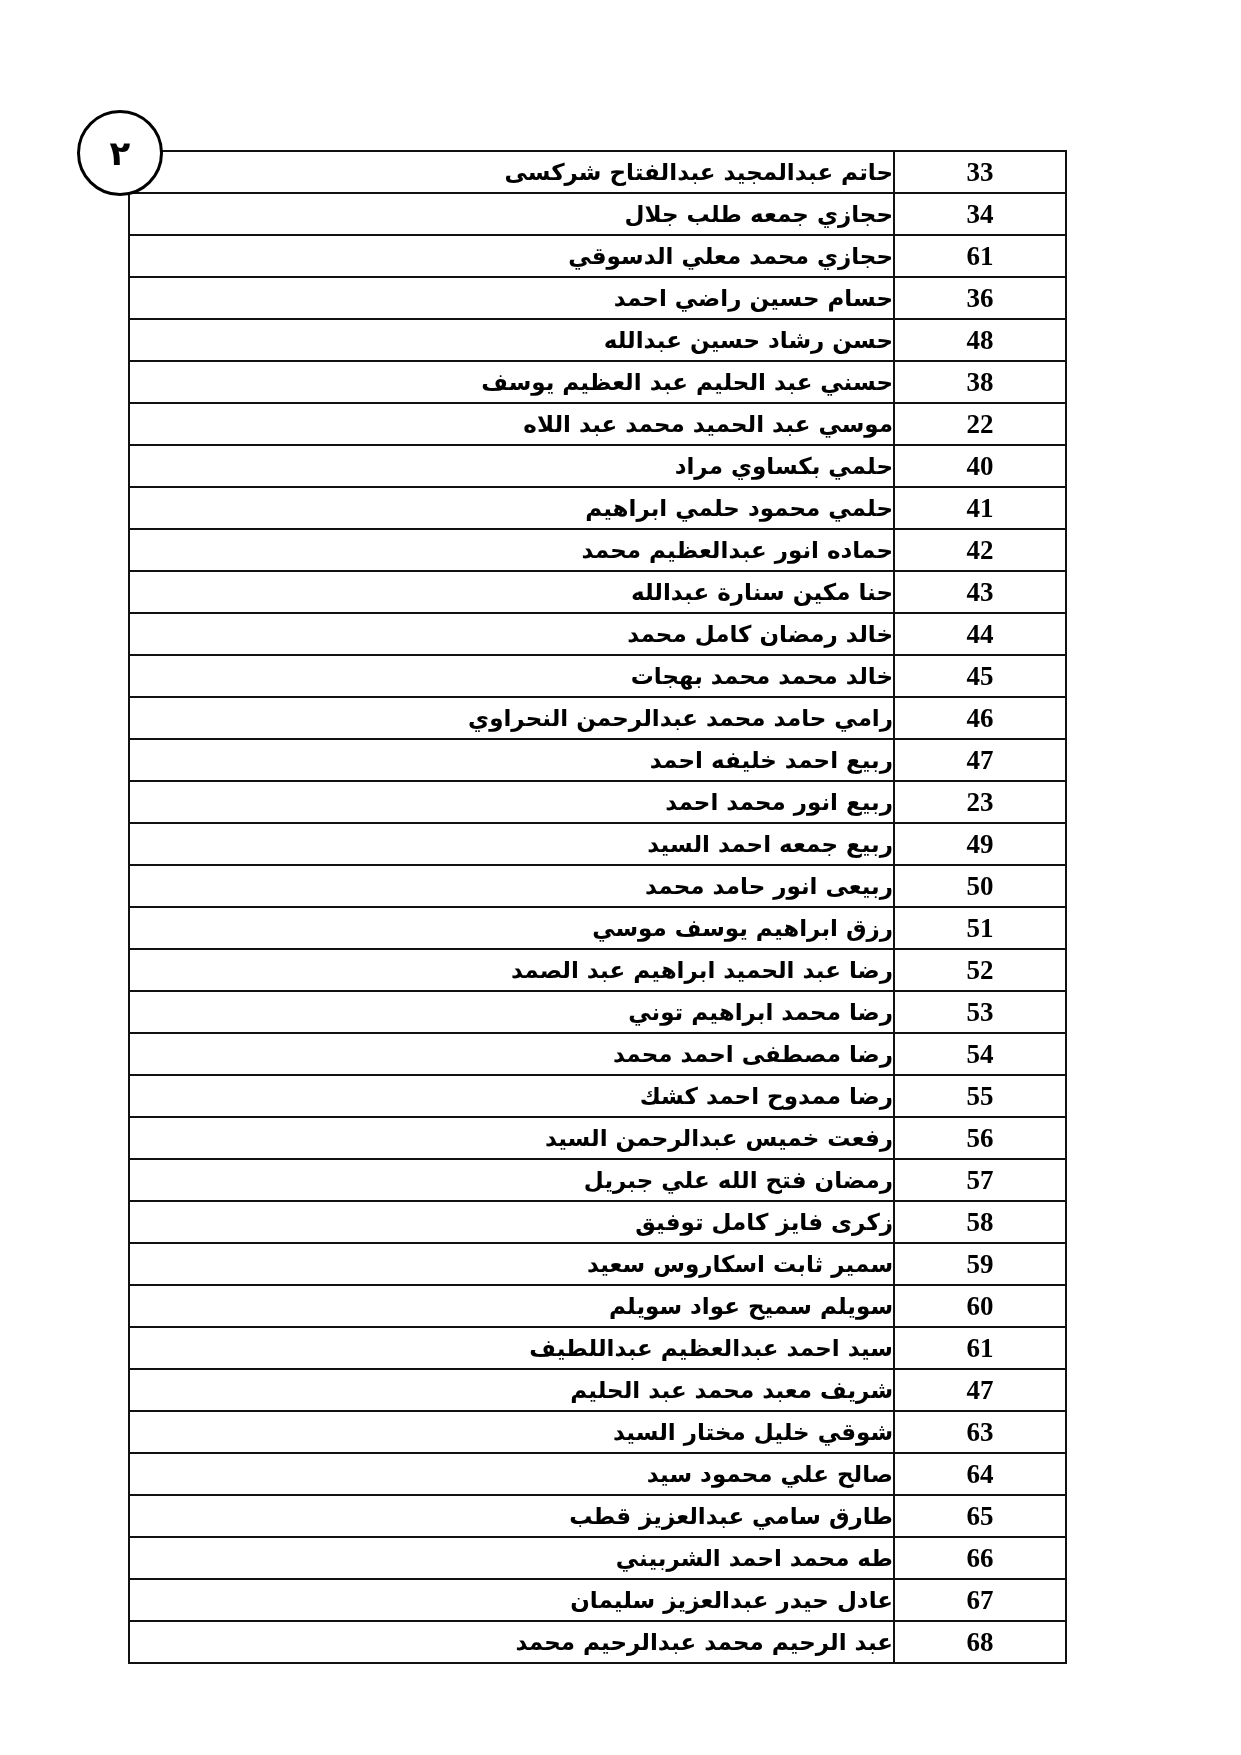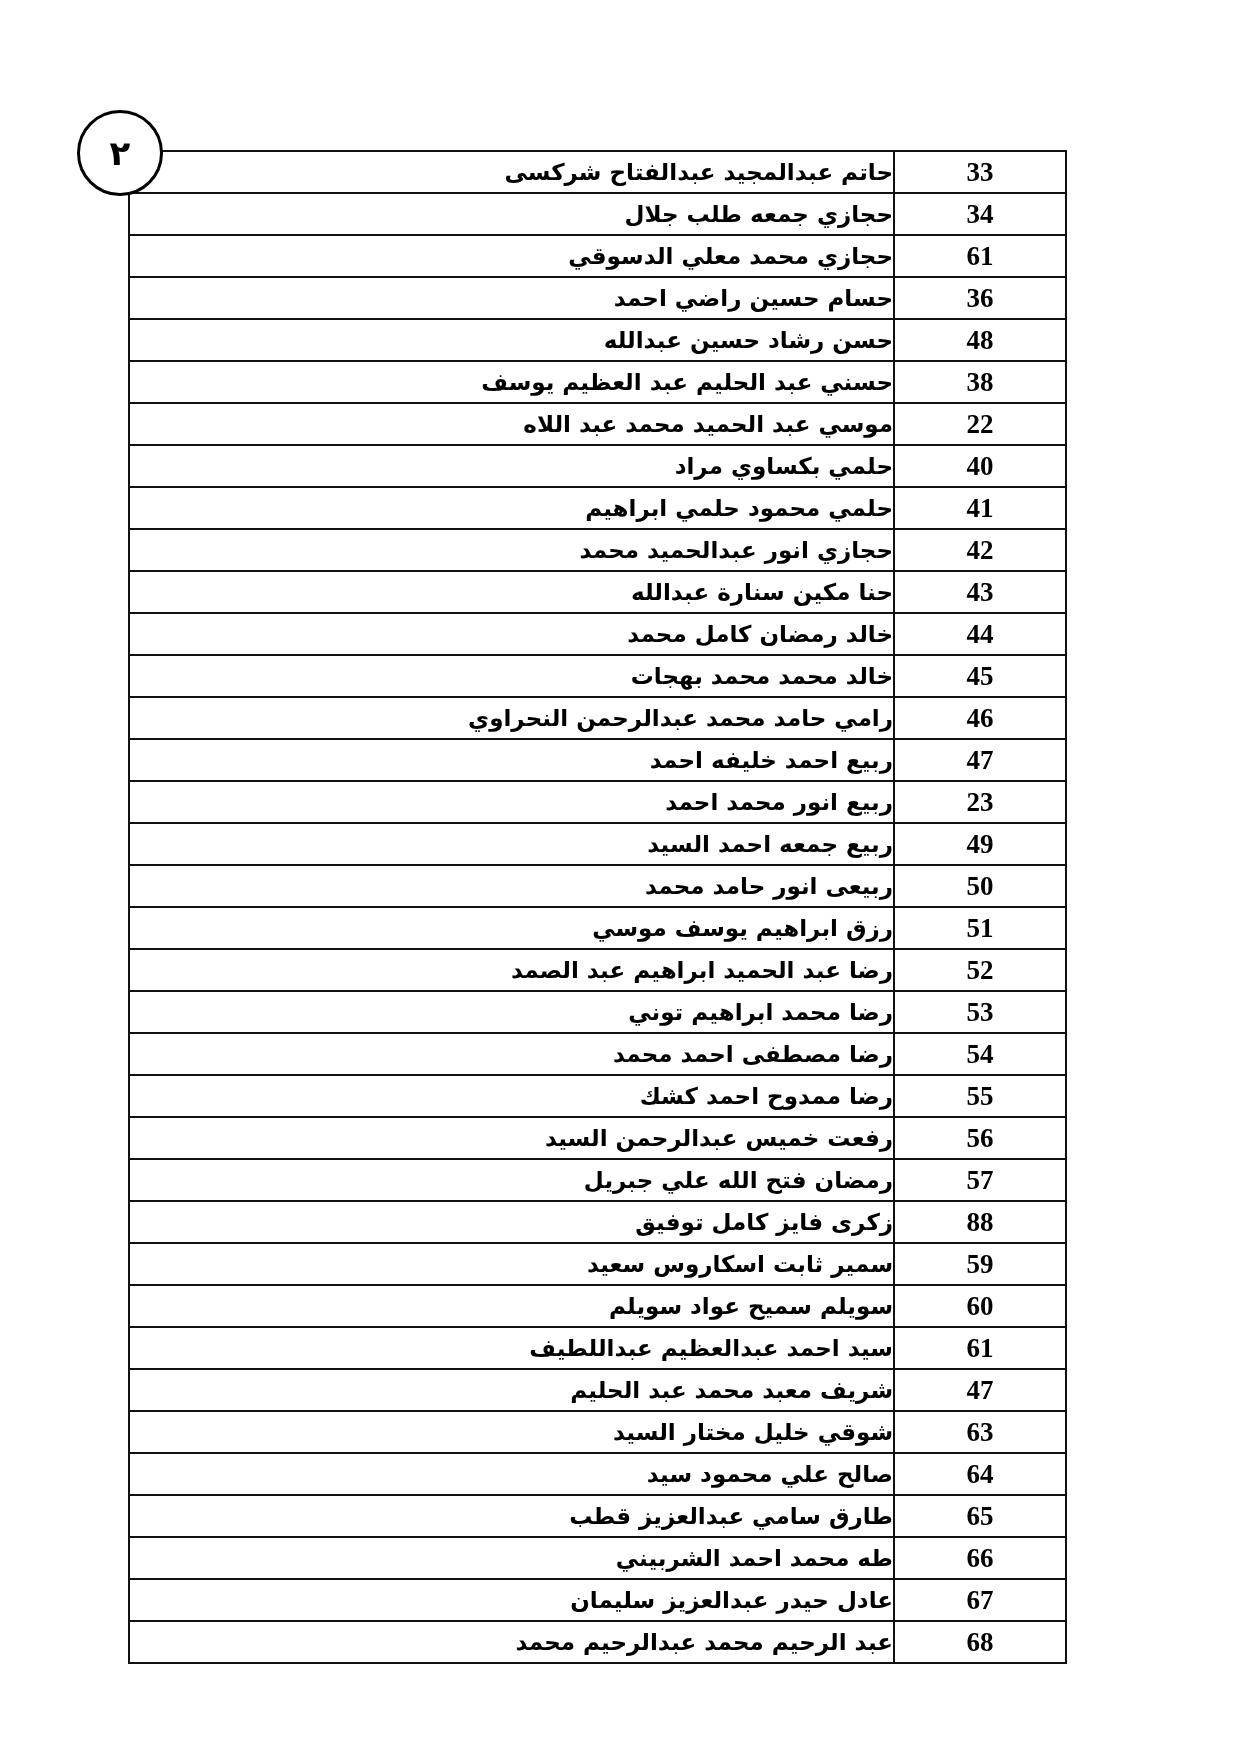--- a/index.html
+++ b/index.html
@@ -121,21 +121,21 @@
     <td class="cell-name">حلمي بكساوي مراد</td>
   </tr>
 
   <tr>
     <td class="cell-num">41</td>
     <td class="cell-name">حلمي محمود حلمي ابراهيم</td>
   </tr>
 
   <tr>
     <td class="cell-num">42</td>
-    <td class="cell-name">حجازي انور عبدالحميد محمد</td>
+    <td class="cell-name">حماده انور عبدالعظيم محمد</td>
   </tr>
 
   <tr>
     <td class="cell-num">43</td>
     <td class="cell-name">حنا مكين سنارة عبدالله</td>
   </tr>
 
   <tr>
     <td class="cell-num">44</td>
     <td class="cell-name">خالد رمضان كامل محمد</td>
@@ -200,21 +200,21 @@
     <td class="cell-num">56</td>
     <td class="cell-name">رفعت خميس عبدالرحمن السيد</td>
   </tr>
 
   <tr>
     <td class="cell-num">57</td>
     <td class="cell-name">رمضان فتح الله علي جبريل</td>
   </tr>
 
   <tr>
-    <td class="cell-num">88</td>
+    <td class="cell-num">58</td>
     <td class="cell-name">زكرى فايز كامل توفيق</td>
   </tr>
 
   <tr>
     <td class="cell-num">59</td>
     <td class="cell-name">سمير ثابت اسكاروس سعيد</td>
   </tr>
 
   <tr>
     <td class="cell-num">60</td>

